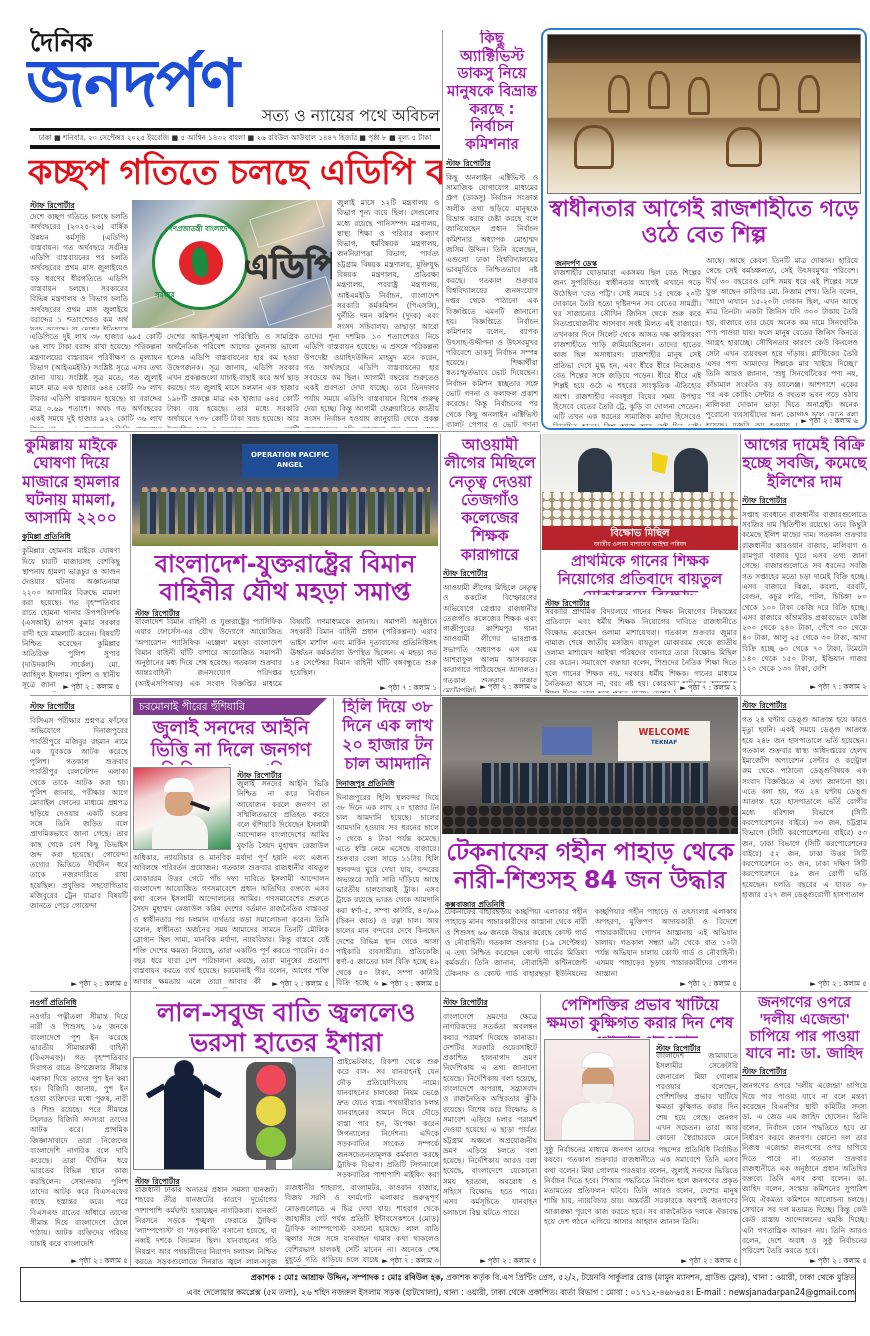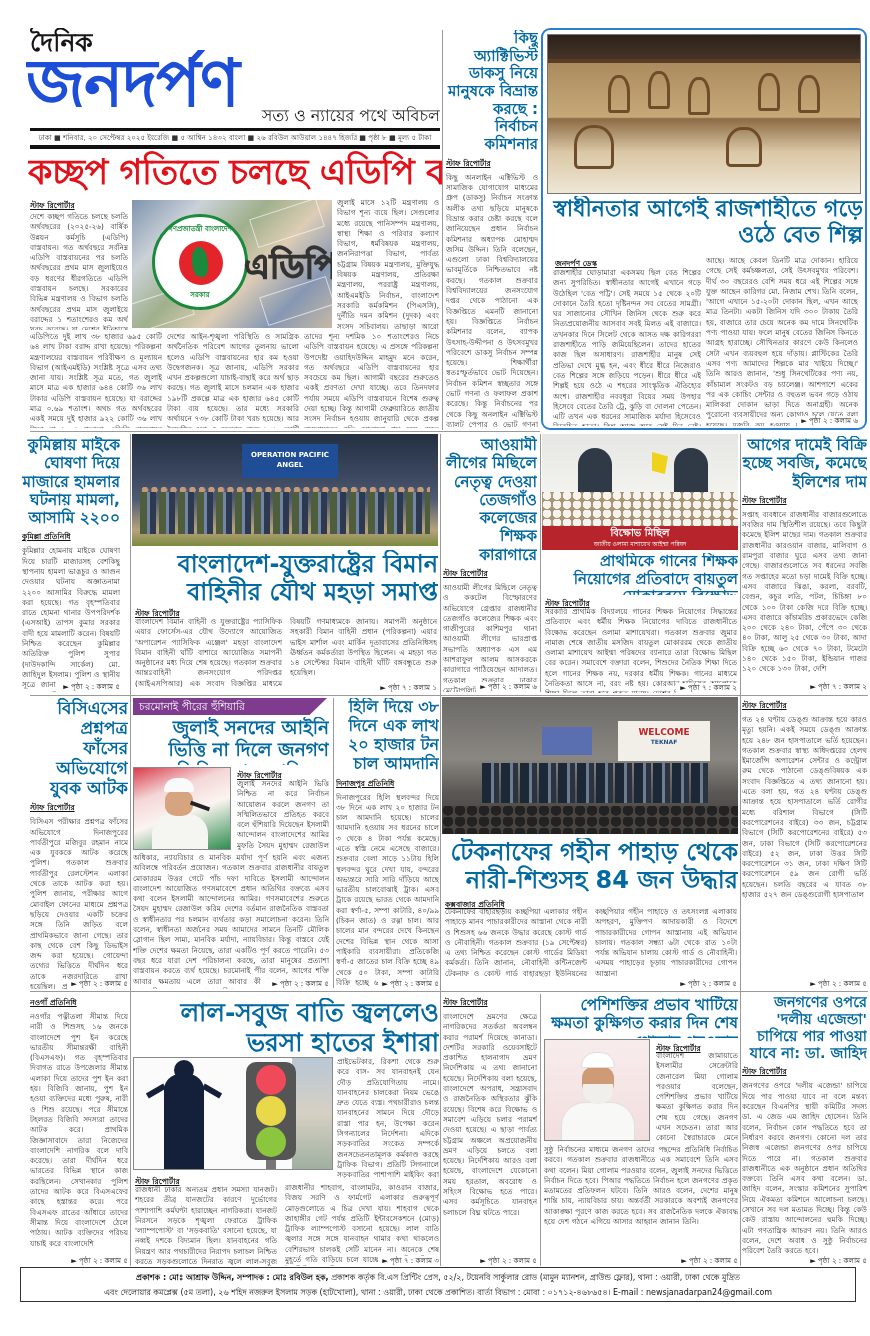--- a/index.html
+++ b/index.html
@@ -1,21 +1,21 @@
 <!DOCTYPE html>
 <html><head>
 <meta charset="utf-8">
 <style>
 *{box-sizing:border-box;margin:0;padding:0}
 html,body{width:870px;height:1336px;background:#fff}
 body{position:relative;font-family:"DejaVu Sans",sans-serif;color:#161616;overflow:hidden}
 .a{position:absolute;overflow:hidden}
 .txt{font-size:7.3px;line-height:10.3px;text-align:justify;color:#2b2b2b;word-spacing:0.5px}
 .by{font-size:7.6px;font-weight:bold;text-decoration:underline;display:block;color:#111;margin:2px 0 3px;text-align:left}
-.hl{font-weight:bold;text-align:right;color:#0369a1;line-height:1.18}
+.hl{font-weight:bold;text-align:center;color:#a21caf;line-height:1.18}
 .cont{position:absolute;right:0;bottom:0;font-size:7.2px;line-height:10px;background:#fff;padding-left:4px;color:#222}
 .col{position:absolute;overflow:hidden}
 .col .hl{font-size:15.5px;margin-bottom:3px}
 .col .txt{margin-top:2px}
 .vr{position:absolute;width:1px;background:#9a9a9a}
 .hr{position:absolute;height:1px;background:#9a9a9a}
 
 
 .mh-daily{left:30px;top:28px;font-size:25px;font-weight:bold;line-height:30px}
 .mh-name{left:26px;top:50px;width:418px;font-size:66px;font-weight:900;line-height:68px;letter-spacing:-1px;color:#1d4ed8;white-space:nowrap}
@@ -27,21 +27,21 @@
 
 
 .lead-by{left:30px;top:197px}
 .lead-ul{left:30px;top:212px;width:98px;height:118px}
 .lead-img{left:132px;top:200px;width:200px;height:128px;background:linear-gradient(135deg,#7f94ae 0%,#cbd2d8 22%,#9fb08c 42%,#ddcdb5 60%,#8697b3 80%,#c6b9a6 100%)}
 .lead-img .bill{position:absolute;width:70px;height:30px;border:1px solid rgba(255,255,255,.6);transform:rotate(-18deg)}
 .seal{position:absolute;left:20px;top:14px;width:96px;height:96px;border-radius:50%;background:#fff;border:3px solid #1b8a3c}
 .seal .disc{position:absolute;left:24px;top:24px;width:44px;height:44px;border-radius:50%;background:#e3242b}
 .seal .map{position:absolute;left:37px;top:30px;width:16px;height:30px;background:#1b8a3c;border-radius:40% 60% 30% 50%}
 .seal .st{position:absolute;left:0;top:6px;width:100%;text-align:center;font-size:7px;color:#1b8a3c;font-weight:bold}
-.seal .sb{position:absolute;left:0;bottom:6px;width:100%;text-align:center;font-size:7px;color:#1b8a3c;font-weight:bold}
+.seal .sb{position:absolute;left:0;bottom:6px;width:100%;text-align:left;font-size:7px;color:#1b8a3c;font-weight:bold}
 .adp-label{position:absolute;left:112px;top:40px;font-size:34px;font-weight:bold;color:#f4f4f4;-webkit-text-stroke:1.2px #333}
 .lead-ur{left:337px;top:198px;width:102px;height:132px}
 .lead-ll{left:30px;top:332px;width:132px;height:96px}
 .lead-lm{left:167px;top:332px;width:132px;height:96px}
 .lead-lr{left:304px;top:332px;width:135px;height:96px}
 
 
 .c-ducsu{left:446px;top:30px;width:92px;height:400px}
 .c-ducsu .hl{font-size:15px}
 
@@ -122,21 +122,21 @@
 .gp-cap{position:absolute;left:36px;top:12px;width:34px;height:16px;background:#fff;border-radius:16px 16px 2px 2px;border:1px solid #ddd}
 .gp-face{position:absolute;left:37px;top:26px;width:32px;height:30px;background:#cf9b76;border-radius:40%}
 .gp-beard{position:absolute;left:38px;top:44px;width:30px;height:20px;background:#f0efec;border-radius:0 0 14px 14px}
 .gp-body{position:absolute;left:16px;top:62px;width:74px;height:42px;background:#f8f8f6;border-radius:24px 24px 0 0;border:1px solid #e0e0e0}
 .gp-by{left:656px;top:1040px}
 .gp-side{left:656px;top:1051px;width:82px;height:92px}
 .gp-bottom{left:544px;top:1145px;width:194px;height:121px}
 .c-zahid{left:742px;top:994px;width:125px;height:272px}
 
 
-.footer{left:20px;top:1267px;width:836px;height:35px;border:1px solid #333;text-align:center;font-size:8px;line-height:15px;padding-top:2px;color:#111}
+.footer{left:20px;top:1267px;width:836px;height:35px;border:1px solid #333;text-align:right;font-size:8px;line-height:15px;padding-top:2px;color:#111}
 .footer b{font-weight:bold}
 </style>
 </head>
 <body>
 
 <div class="a mh-daily">দৈনিক</div>
 <div class="a mh-name">জনদর্পণ</div>
 <div class="a mh-tag">সত্য ও ন্যায়ের পথে অবিচল</div>
 <div class="a rule-a"></div>
 <div class="a dateline">ঢাকা ■ শনিবার, ২০ সেপ্টেম্বর ২০২৫ ইংরেজি ■ ৫ আশ্বিন ১৪৩২ বাংলা ■ ২৬ রবিউল আউয়াল ১৪৪৭ হিজরি ■ পৃষ্ঠা ৮ ■ মূল্য ৫ টাকা</div>
@@ -231,21 +231,20 @@
 </div>
 
 <div class="col c-veg">
   <div class="hl">আগের দামেই বিক্রি হচ্ছে সবজি, কমেছে ইলিশের দাম</div>
   <span class="by">স্টাফ রিপোর্টার</span>
   <div class="txt">সপ্তাহ ব্যবধানে রাজধানীর বাজারগুলোতে সবজির দাম স্থিতিশীল রয়েছে। তবে কিছুটা কমেছে ইলিশ মাছের দাম। গতকাল শুক্রবার রাজধানীর কারওয়ান বাজার, মালিবাগ ও রামপুরা বাজার ঘুরে এসব তথ্য জানা গেছে। বাজারগুলোতে সব ধরনের সবজি গত সপ্তাহের মতো চড়া দামেই বিক্রি হচ্ছে। এসব বাজারে ঝিঙা, করলা, বরবটি, বেগুন, কচুর লতি, পটল, চিচিঙ্গা ৮০ থেকে ১০০ টাকা কেজি দরে বিক্রি হচ্ছে। এসব বাজারে কাঁচামরিচ প্রকারভেদে কেজি ২০০ থেকে ২৪০ টাকা, পেঁপে ৩০ থেকে ৪০ টাকা, আলু ২৫ থেকে ৩০ টাকা, আদা বিক্রি হচ্ছে ৬০ থেকে ৭০ টাকা, টমেটো ১৪০ থেকে ১৫০ টাকা, ইন্ডিয়ান গাজর ১২০ থেকে ১৩০ টাকা, দেশি</div>
   <span class="cont">► পৃষ্ঠা ৭ : কলাম ২</span>
 </div>
 
 <div class="col c-bcs">
-  <div class="hl" style="font-size:17px">বিসিএসের প্রশ্নপত্র ফাঁসের অভিযোগে যুবক আটক</div>
   <span class="by">স্টাফ রিপোর্টার</span>
   <div class="txt">বিসিএস পরীক্ষার প্রশ্নপত্র ফাঁসের অভিযোগে দিনাজপুরের পার্বতীপুরে মজিবুর রহমান নামে এক যুবককে আটক করেছে পুলিশ। গতকাল শুক্রবার পার্বতীপুর রেলস্টেশন এলাকা থেকে তাকে আটক করা হয়। পুলিশ জানায়, পরীক্ষার আগে মোবাইল ফোনের মাধ্যমে প্রশ্নপত্র ছড়িয়ে দেওয়ার একটি চক্রের সঙ্গে তিনি জড়িত বলে প্রাথমিকভাবে জানা গেছে। তার কাছ থেকে বেশ কিছু ডিভাইস জব্দ করা হয়েছে। গোয়েন্দা তথ্যের ভিত্তিতে দীর্ঘদিন ধরে তাকে নজরদারিতে রাখা হয়েছিল। প্রযুক্তির সহযোগিতায় মজিবুরের ট্রেন যাত্রার বিষয়টি জানতে পেরে গোয়েন্দা</div>
   <span class="cont">► পৃষ্ঠা ২ : কলাম ৫</span>
 </div>
 
 <div class="a cm-banner" style="background: rgb(127, 59, 142);">চরমোনাই পীরের হুঁশিয়ারি</div>
 <div class="a hl cm-hl">জুলাই সনদের আইনি ভিত্তি না দিলে জনগণ সম্মিলিতভাবে প্রতিহত করবে</div>
 <div class="a cm-photo">
   <div class="cm-body-fig"></div>
   <div class="cm-face"></div>

